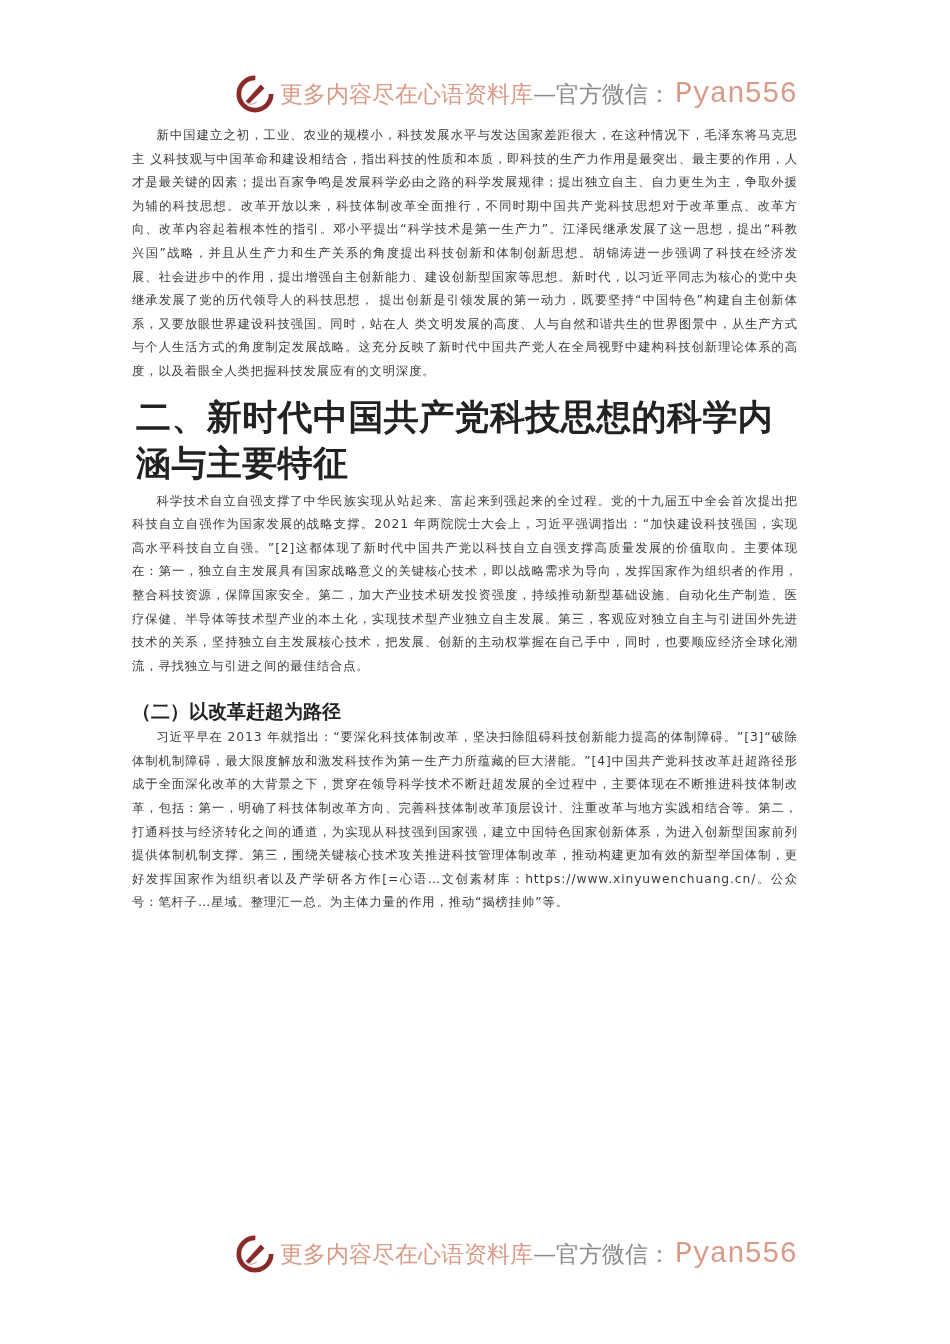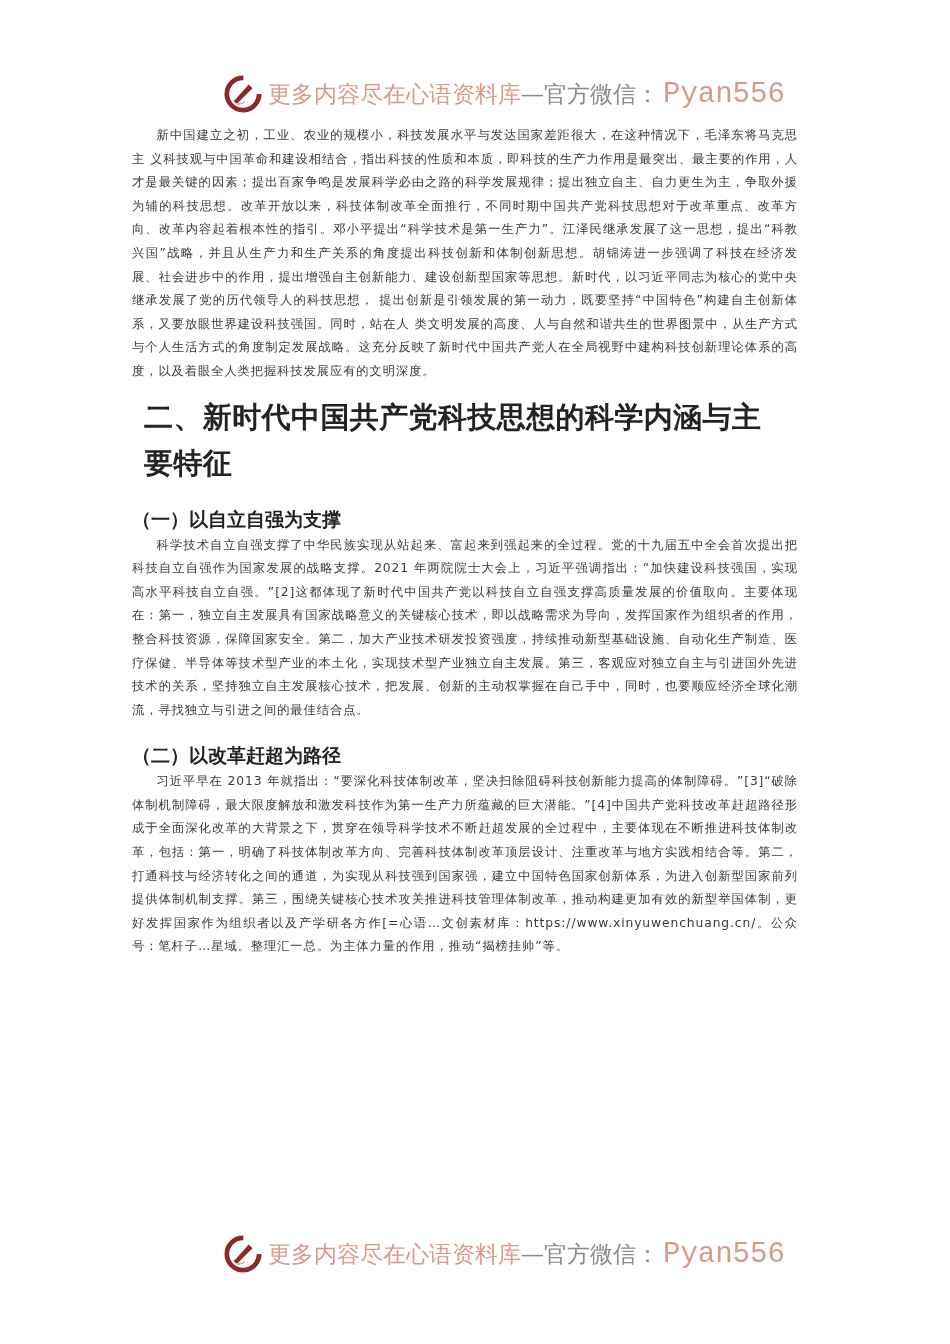--- a/index.html
+++ b/index.html
@@ -1,33 +1,33 @@
 <!DOCTYPE html>
 <html><head>
 <meta charset="utf-8">
 <style>
   html, body { margin: 0; padding: 0; background: #ffffff; }
   body { width: 950px; height: 1344px; position: relative; overflow: hidden;
          font-family: "DejaVu Sans", "Liberation Sans", sans-serif; color: #333; }
-  .banner { position: absolute; left: 224px; width: 500px; height: 44px;
+  .banner { position: absolute; left: 236px; width: 500px; height: 44px;
             display: flex; align-items: center; }
   .banner.top { top: 72px; }
   .banner.bottom { top: 1232px; }
   .logo { width: 38px; height: 38px; margin-right: 6px; flex: none; }
   .banner-main { font-family: "DejaVu Serif", "Liberation Serif", serif;
                  font-size: 23px; color: #d99a88; letter-spacing: 0px; white-space: nowrap; }
   .banner-wx { font-family: "DejaVu Serif", "Liberation Serif", serif;
                font-size: 23px; color: #8a8a8a; white-space: nowrap; }
   .banner-id { font-family: Liberation Mono, monospace; font-size: 29px;
                color: #d99a88; white-space: nowrap; margin-left: 4px; }
   .content { position: absolute; left: 132px; top: 124px; width: 666px; }
   p.body { margin: 0; font-size: 12.3px; line-height: 23.6px; color: #3a3a3a;
            text-indent: 2em; text-align: justify; letter-spacing: 0.9px; }
-  h1 { margin: 12px; font-family: "DejaVu Sans", sans-serif; font-weight: bold;
-       font-size: 29px; line-height: 46px; color: #222; letter-spacing: 0.4px; }
+  h1 { margin: 4px; font-family: "DejaVu Sans", sans-serif; font-weight: bold;
+       font-size: 35px; line-height: 46px; color: #222; letter-spacing: 0.4px; }
   h2 { margin: 0; font-weight: bold; font-size: 19px; line-height: 30px; color: #222; }
   .p1 { }
   .h1 { margin-top: 10px; }
   .p2 { margin-top: 14px; }
   .h2a { margin-top: 18px; }
   .p3 { margin-top: 20px; }
   .h2b { margin-top: 18px; }
   .p4 { margin-top: 20px; }
   .h2c { margin-top: 18px; }
 </style>
@@ -42,21 +42,20 @@
   </svg>
   <span class="banner-main">更多内容尽在心语资料库</span>
   <span class="banner-wx">—</span>
   <span class="banner-wx">官方微信：</span>
   <span class="banner-id">Pyan556</span>
 </div>
 
 <div class="content">
   <p class="body p1">新中国建立之初，工业、农业的规模小，科技发展水平与发达国家差距很大，在这种情况下，毛泽东将马克思主 义科技观与中国革命和建设相结合，指出科技的性质和本质，即科技的生产力作用是最突出、最主要的作用，人才是最关键的因素；提出百家争鸣是发展科学必由之路的科学发展规律；提出独立自主、自力更生为主，争取外援为辅的科技思想。改革开放以来，科技体制改革全面推行，不同时期中国共产党科技思想对于改革重点、改革方向、改革内容起着根本性的指引。邓小平提出“科学技术是第一生产力”。江泽民继承发展了这一思想，提出“科教兴国”战略，并且从生产力和生产关系的角度提出科技创新和体制创新思想。胡锦涛进一步强调了科技在经济发展、社会进步中的作用，提出增强自主创新能力、建设创新型国家等思想。新时代，以习近平同志为核心的党中央继承发展了党的历代领导人的科技思想， 提出创新是引领发展的第一动力，既要坚持“中国特色”构建自主创新体系，又要放眼世界建设科技强国。同时，站在人 类文明发展的高度、人与自然和谐共生的世界图景中，从生产方式与个人生活方式的角度制定发展战略。这充分反映了新时代中国共产党人在全局视野中建构科技创新理论体系的高度，以及着眼全人类把握科技发展应有的文明深度。</p>
   <h1 class="h1">二、新时代中国共产党科技思想的科学内涵与主要特征</h1>
-  <h2 class="h2a">（一）以自立自强为支撑</h2>
   <p class="body p3">科学技术自立自强支撑了中华民族实现从站起来、富起来到强起来的全过程。党的十九届五中全会首次提出把科技自立自强作为国家发展的战略支撑。2021 年两院院士大会上，习近平强调指出：“加快建设科技强国，实现高水平科技自立自强。”[2]这都体现了新时代中国共产党以科技自立自强支撑高质量发展的价值取向。主要体现在：第一，独立自主发展具有国家战略意义的关键核心技术，即以战略需求为导向，发挥国家作为组织者的作用，整合科技资源，保障国家安全。第二，加大产业技术研发投资强度，持续推动新型基础设施、自动化生产制造、医疗保健、半导体等技术型产业的本土化，实现技术型产业独立自主发展。第三，客观应对独立自主与引进国外先进技术的关系，坚持独立自主发展核心技术，把发展、创新的主动权掌握在自己手中，同时，也要顺应经济全球化潮流，寻找独立与引进之间的最佳结合点。</p>
   <h2 class="h2b">（二）以改革赶超为路径</h2>
   <p class="body p4">习近平早在 2013 年就指出：“要深化科技体制改革，坚决扫除阻碍科技创新能力提高的体制障碍。”[3]“破除体制机制障碍，最大限度解放和激发科技作为第一生产力所蕴藏的巨大潜能。”[4]中国共产党科技改革赶超路径形成于全面深化改革的大背景之下，贯穿在领导科学技术不断赶超发展的全过程中，主要体现在不断推进科技体制改革，包括：第一，明确了科技体制改革方向、完善科技体制改革顶层设计、注重改革与地方实践相结合等。第二，打通科技与经济转化之间的通道，为实现从科技强到国家强，建立中国特色国家创新体系，为进入创新型国家前列提供体制机制支撑。第三，围绕关键核心技术攻关推进科技管理体制改革，推动构建更加有效的新型举国体制，更好发挥国家作为组织者以及产学研各方作[=心语…文创素材库：https://www.xinyuwenchuang.cn/。公众号：笔杆子…星域。整理汇一总。为主体力量的作用，推动“揭榜挂帅”等。</p>
 </div>
 
 <div class="banner bottom">
   <svg class="logo" viewBox="0 0 40 40">
     <circle cx="20" cy="20" r="17" fill="none" stroke="#8b2a2a" stroke-width="5" stroke-dasharray="80 30"></circle>
     <path d="M10 28 L26 10 L30 14 L14 30 Z" fill="#8b2a2a"></path>
     <path d="M12 30 q6 2 10 -2" stroke="#c9a0a0" stroke-width="1.2" fill="none"></path>

